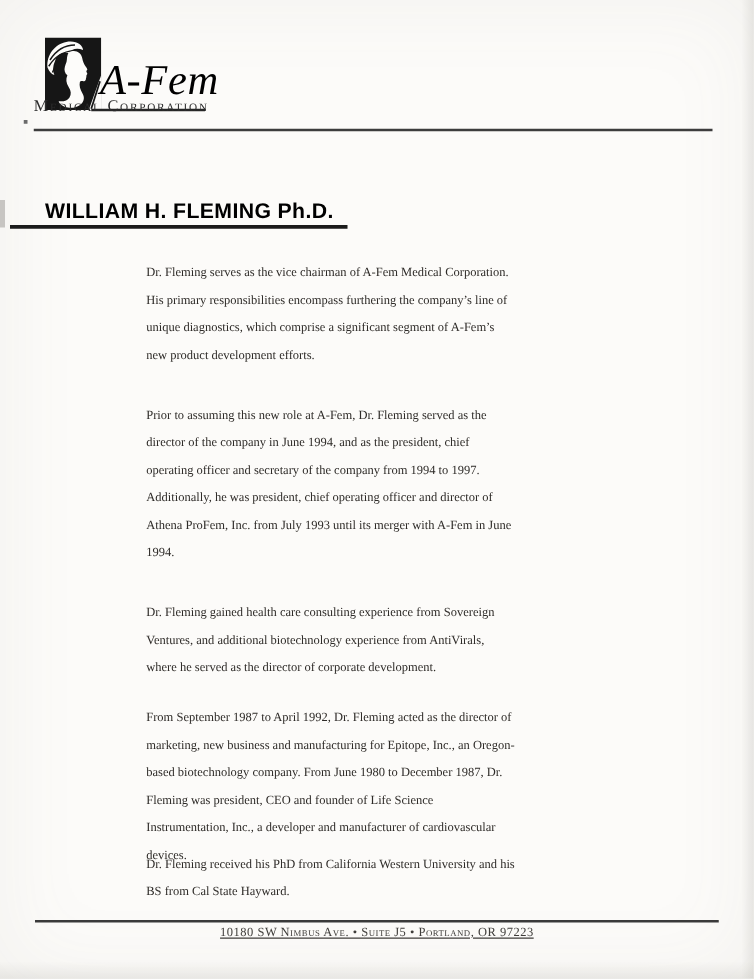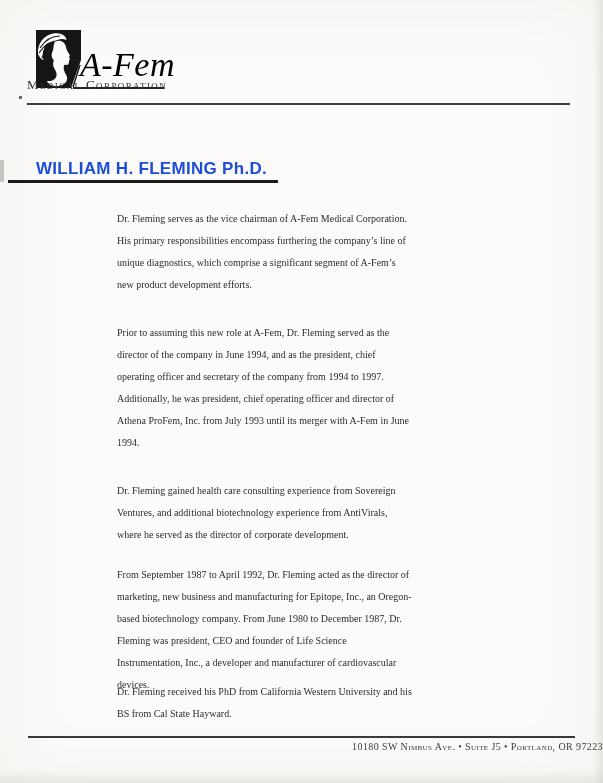--- a/index.html
+++ b/index.html
@@ -31,39 +31,39 @@
     font-variant:small-caps; font-size:13px; letter-spacing:1.4px;
     color:#2c2c2c;
   }
   .header-rule { position:absolute; left:27px; top:103px; width:543px; height:2px; background:#3d3d3d; }
   .speck { position:absolute; left:19px; top:96px; width:3px; height:3px; background:#6b6b6b; }
   .edge-mark { position:absolute; left:0; top:160px; width:4px; height:22px; background:rgba(140,138,132,0.45); }
   
   .doc-title {
     position:absolute; left:36px; top:159px;
     font-family:"Liberation Sans", sans-serif; font-weight:bold;
-    font-size:17px; letter-spacing:0.3px; color:#1d4ed8;
+    font-size:17px; letter-spacing:0.3px; color:#000000;
   }
   .title-underline { position:absolute; left:8px; top:180px; width:270px; height:3px; background:#1b1b1b; }
   
   .para {
     position:absolute; left:117px; width:395px;
     font-size:10px; line-height:22px; color:#2e2b28;
   }
   .p1 { top:208px; }
   .p2 { top:322px; }
   .p3 { top:480px; }
   .p4 { top:564px; }
   .p5 { top:681px; }
   
   .footer-rule { position:absolute; left:28px; top:736px; width:547px; height:2px; background:#3a3a3a; }
   .footer-line {
-    position:absolute; left:0; width:100%; text-align:right;
+    position:absolute; left:0; width:100%; text-align:center;
     font-variant:small-caps; font-size:10px; line-height:11px;
-    letter-spacing:0.4px; color:#3f3d3a;
+    letter-spacing:0.4px; color:#3f3d3a;text-decoration:underline;
   }
   .f1 { top:741px; }
   .f2 { top:752px; }
 </style>
 </head>
 <body>
 
 <div class="page">
   <div class="edge-right"></div>
   <div class="edge-bottom"></div>

